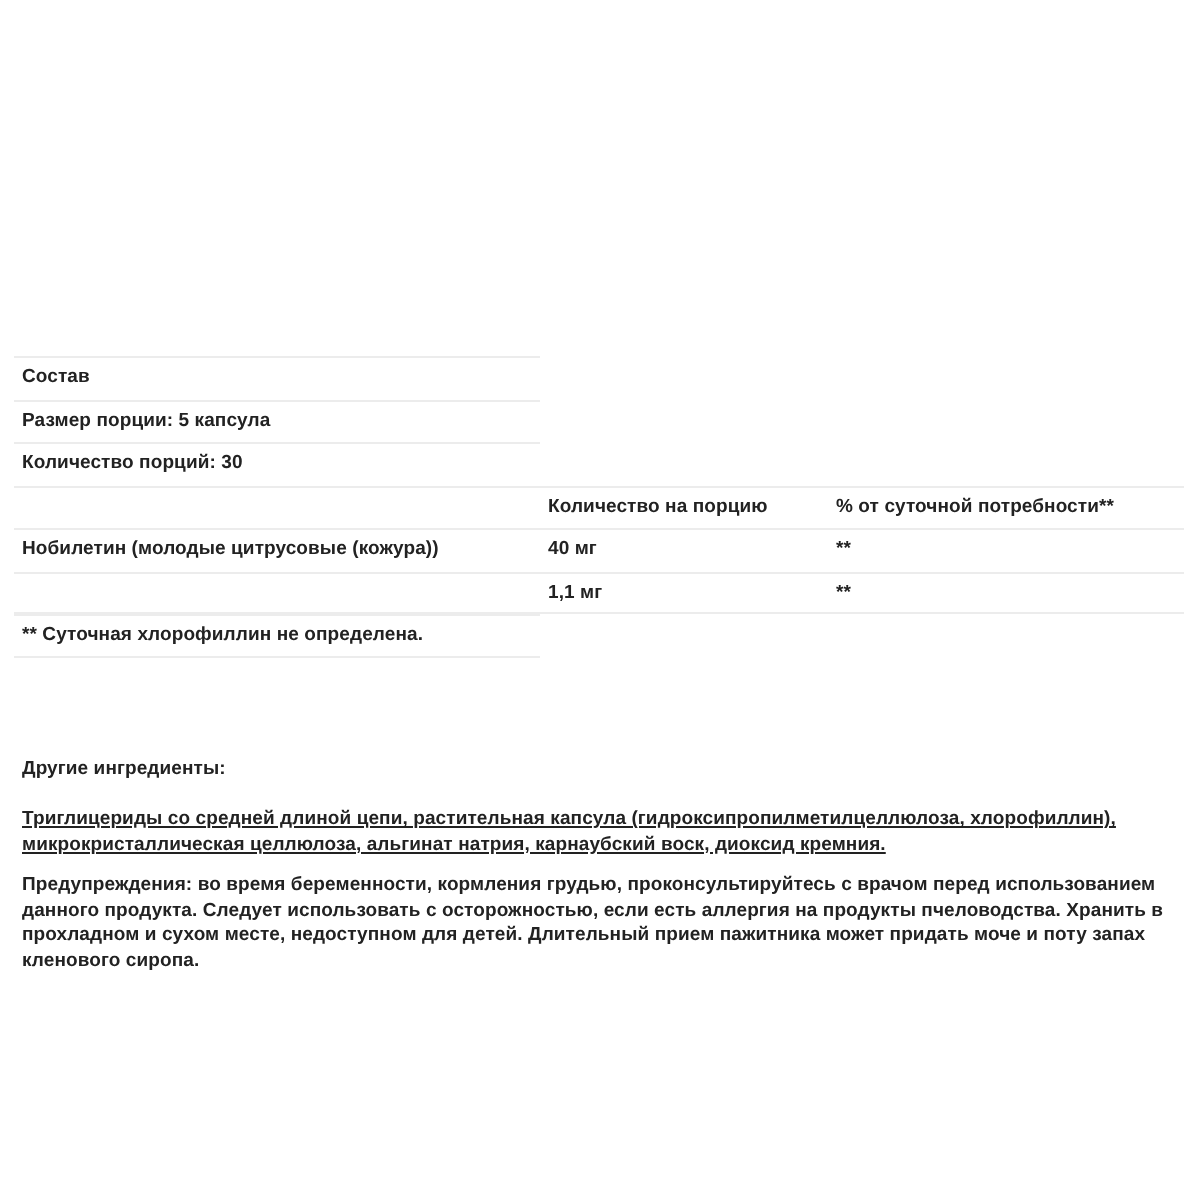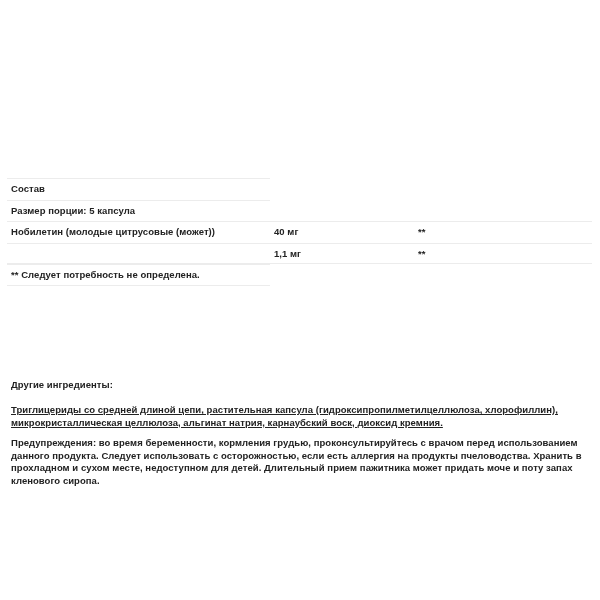--- a/index.html
+++ b/index.html
@@ -68,29 +68,37 @@
 </head>
 <body>
 
 <div class="facts">
   <div class="row short">
     <span class="cell c1">Состав</span>
   </div>
   <div class="row short">
     <span class="cell c1">Размер порции: 5 капсула</span>
   </div>
+  <div class="row short">
+    <span class="cell c1">Количество порций: 30</span>
+  </div>
   <div class="row">
-    <span class="cell c1">Нобилетин (молодые цитрусовые (может))</span>
+    <span class="cell c1"></span>
+    <span class="cell c2">Количество на порцию</span>
+    <span class="cell c3">% от суточной потребности**</span>
+  </div>
+  <div class="row">
+    <span class="cell c1">Нобилетин (молодые цитрусовые (кожура))</span>
     <span class="cell c2"> 40 мг</span>
     <span class="cell c3">**</span>
   </div>
   <div class="row last">
     <span class="cell c2">1,1 мг</span>
     <span class="cell c3">**</span>
   </div>
   <div class="footnote-row">
-    <span class="cell c1">** Следует потребность не определена.</span>
+    <span class="cell c1">** Суточная хлорофиллин не определена.</span>
   </div>
 </div>
 
 <div class="text-block other-title">Другие ингредиенты:</div>
 <div class="text-block other-body">Триглицериды со средней длиной цепи, растительная капсула (гидроксипропилметилцеллюлоза, хлорофиллин), микрокристаллическая целлюлоза, альгинат натрия, карнаубский воск, диоксид кремния.</div>
 <div class="text-block warnings">Предупреждения: во время беременности, кормления грудью, проконсультируйтесь с врачом перед использованием данного продукта. Следует использовать с осторожностью, если есть аллергия на продукты пчеловодства. Хранить в прохладном и сухом месте, недоступном для детей. Длительный прием пажитника может придать моче и поту запах кленового сиропа.</div>
 
 </body></html>

